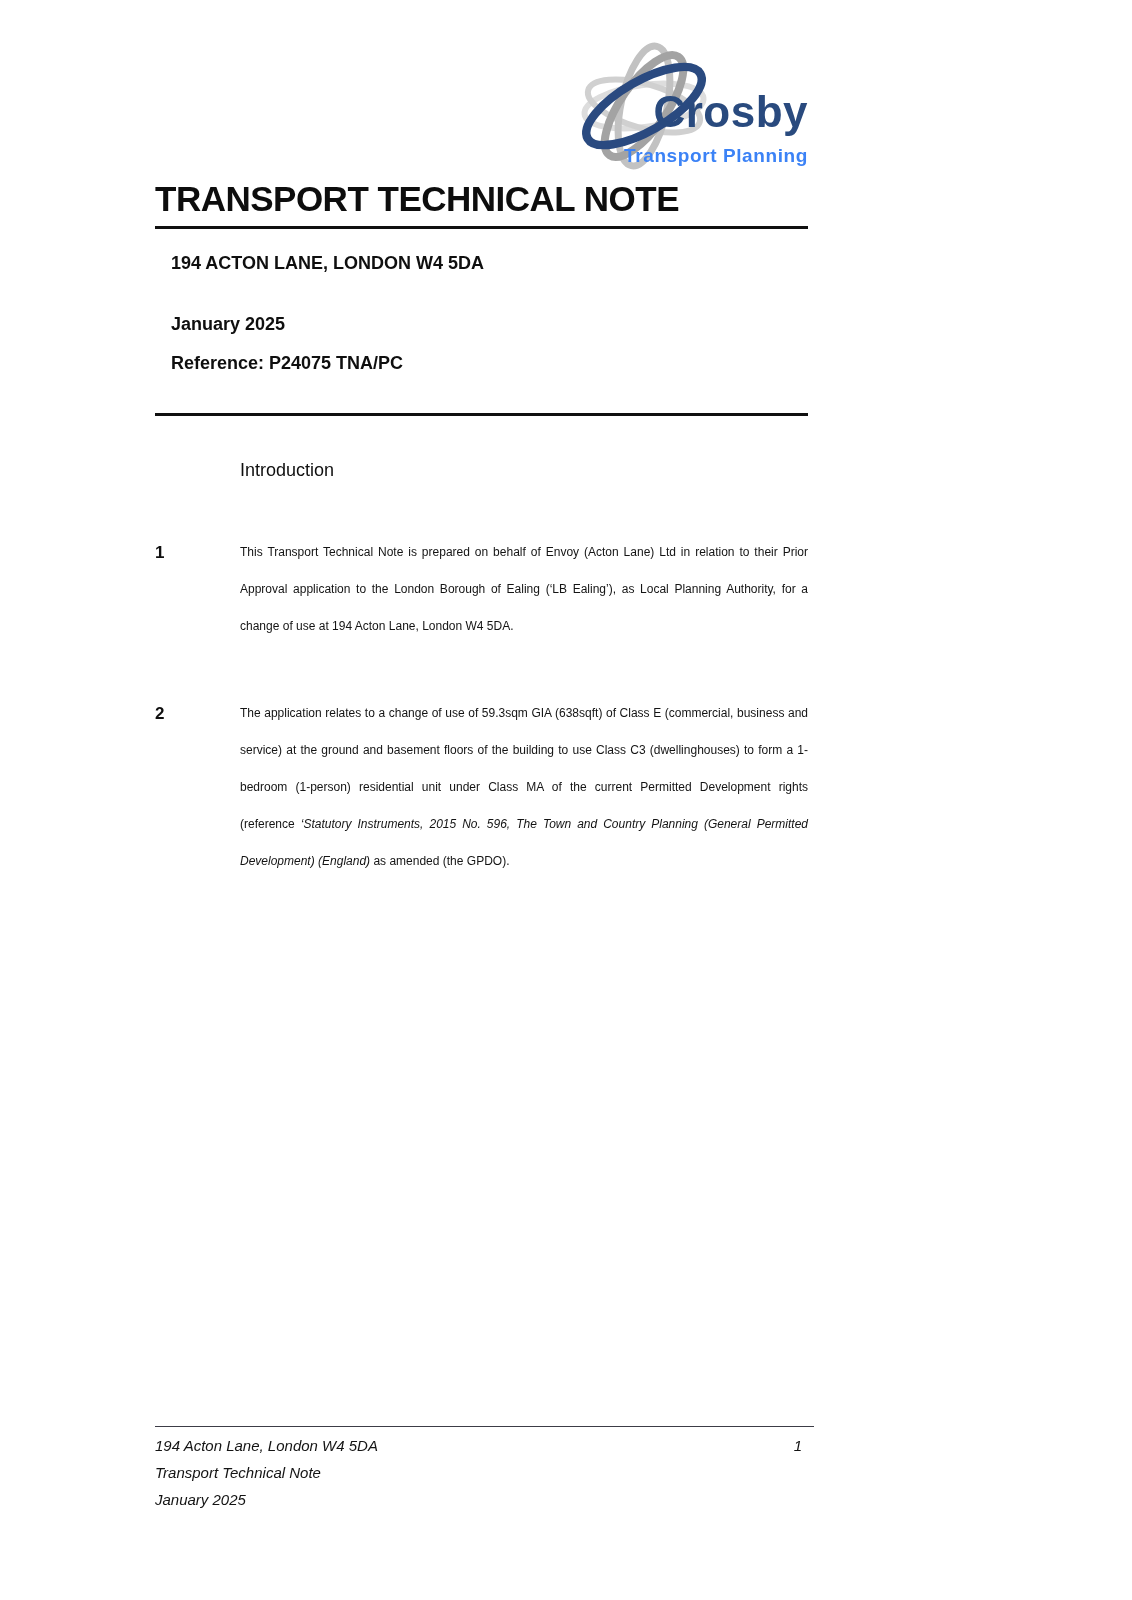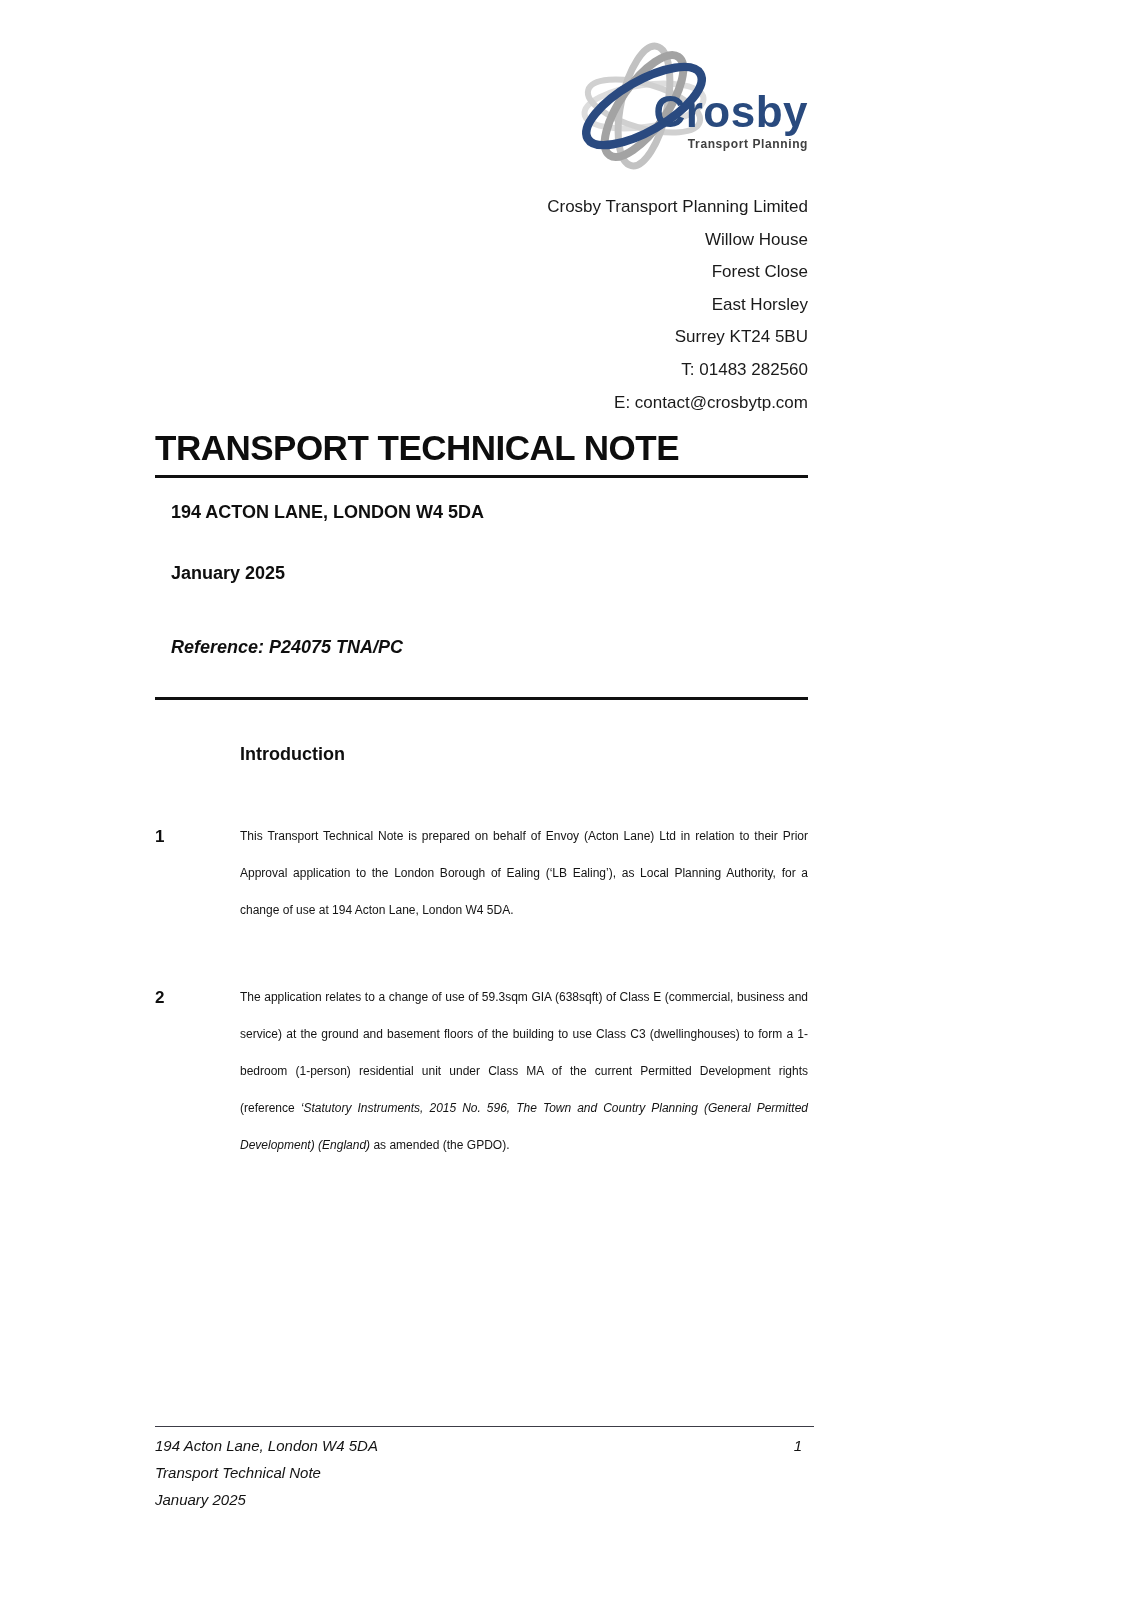--- a/index.html
+++ b/index.html
@@ -32,25 +32,25 @@
     top: 52px;
     font-size: 44px;
     font-weight: bold;
     letter-spacing: 0.5px;
     color: #294a7e;
     line-height: 1;
   }
   .logo-tagline {
     position: absolute;
     right: 0;
-    top: 100px;
-    font-size: 12px;
+    top: 108px;
+    font-size: 19px;
     font-weight: bold;
     letter-spacing: 0.6px;
-    color: #404040;
+    color: #3b82f6;
     line-height: 1;
   }
 
   .contact {
     margin-top: 21px;
     text-align: right;
     font-style: normal;
     font-size: 17px;
     line-height: 32.6px;
     color: #1a1a1a;
@@ -75,29 +75,29 @@
   .cover { padding-left: 16px; }
   .cover-line {
     font-size: 18px;
     font-weight: bold;
     line-height: 20px;
     color: #0f0f0f;
   }
   .cover-line.l1 { margin-top: 24px; }
   .cover-line.l2 { margin-top: 34px; }
   .cover-line.l3 { margin-top: 41px; }
-  .cover-line.l4 { margin-top: 54px; font-style: italic; }
+  .cover-line.l4 { margin-top: 19px; }
   .rule.second { margin-top: 40px; }
 
   
   .section-heading {
     margin-top: 44px;
     margin-left: 85px;
     font-size: 18px;
-    font-weight: bold;
+    font-weight: normal;
     line-height: 20px;
     color: #0f0f0f;
   }
   .para {
     display: grid;
     grid-template-columns: 85px 1fr;
     margin-top: 50px;
   }
   .para:first-child { margin-top: 54px; }
   .para-num {
@@ -155,29 +155,20 @@
           <ellipse rx="58" ry="22" stroke="#d0d0d0" stroke-width="6" transform="rotate(16)"></ellipse>
           <ellipse rx="61" ry="23" stroke="#c2c2c2" stroke-width="7" transform="rotate(-78)"></ellipse>
           <ellipse rx="60" ry="23" stroke="#a3a3a3" stroke-width="8" transform="rotate(-55)"></ellipse>
           <ellipse rx="65" ry="25" stroke="#2a4a80" stroke-width="8.5" transform="rotate(-30)"></ellipse>
         </g>
       </svg>
       <div class="logo-name">Crosby</div>
       <div class="logo-tagline">Transport Planning</div>
     </div>
 
-    <div class="contact">
-      <div class="contact-line">Crosby Transport Planning Limited</div>
-      <div class="contact-line">Willow House</div>
-      <div class="contact-line">Forest Close</div>
-      <div class="contact-line">East Horsley</div>
-      <div class="contact-line">Surrey KT24 5BU</div>
-      <div class="contact-line">T: 01483 282560</div>
-      <div class="contact-line">E: contact@crosbytp.com</div>
-    </div>
 
     <h1 class="doc-title">TRANSPORT TECHNICAL NOTE</h1>
     <hr class="rule">
 
     <div class="cover">
       <div class="cover-line l1">194 ACTON LANE, LONDON W4 5DA</div>
       <div class="cover-line l3">January 2025</div>
       <div class="cover-line l4">Reference: P24075 TNA/PC</div>
     </div>
     <hr class="rule second">

